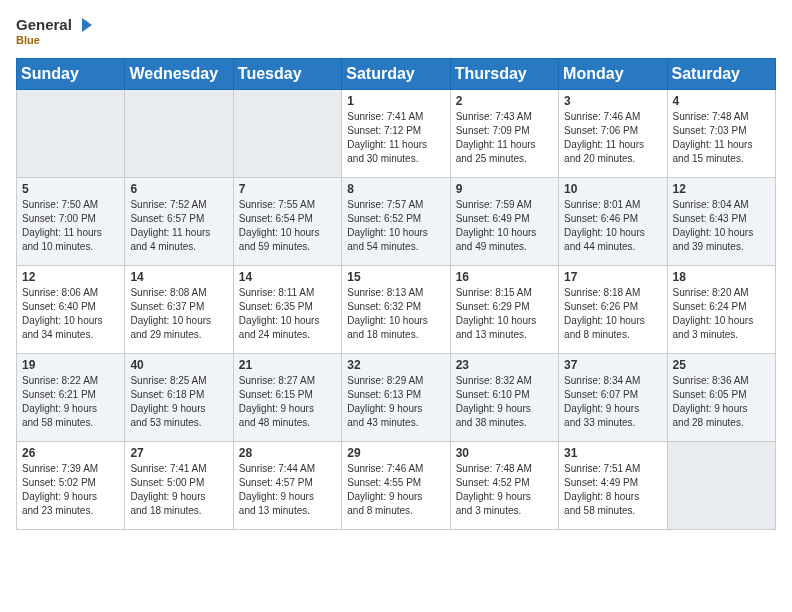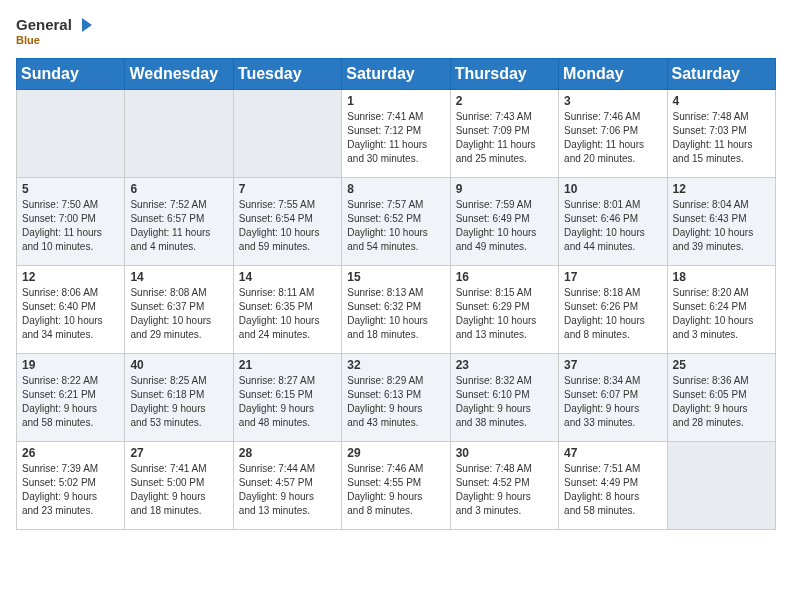--- a/index.html
+++ b/index.html
@@ -238,19 +238,19 @@
         </td>
         <td>
           <span class="day-number">29</span>
           <div class="cell-info">Sunrise: 7:46 AM<br>Sunset: 4:55 PM<br>Daylight: 9 hours<br>and 8 minutes.</div>
         </td>
         <td>
           <span class="day-number">30</span>
           <div class="cell-info">Sunrise: 7:48 AM<br>Sunset: 4:52 PM<br>Daylight: 9 hours<br>and 3 minutes.</div>
         </td>
         <td>
-          <span class="day-number">47</span>
+          <span class="day-number">31</span>
           <div class="cell-info">Sunrise: 7:51 AM<br>Sunset: 4:49 PM<br>Daylight: 8 hours<br>and 58 minutes.</div>
         </td>
         <td class="empty-cell"></td>
       </tr>
     </tbody>
 </table>
 
 </body></html>

